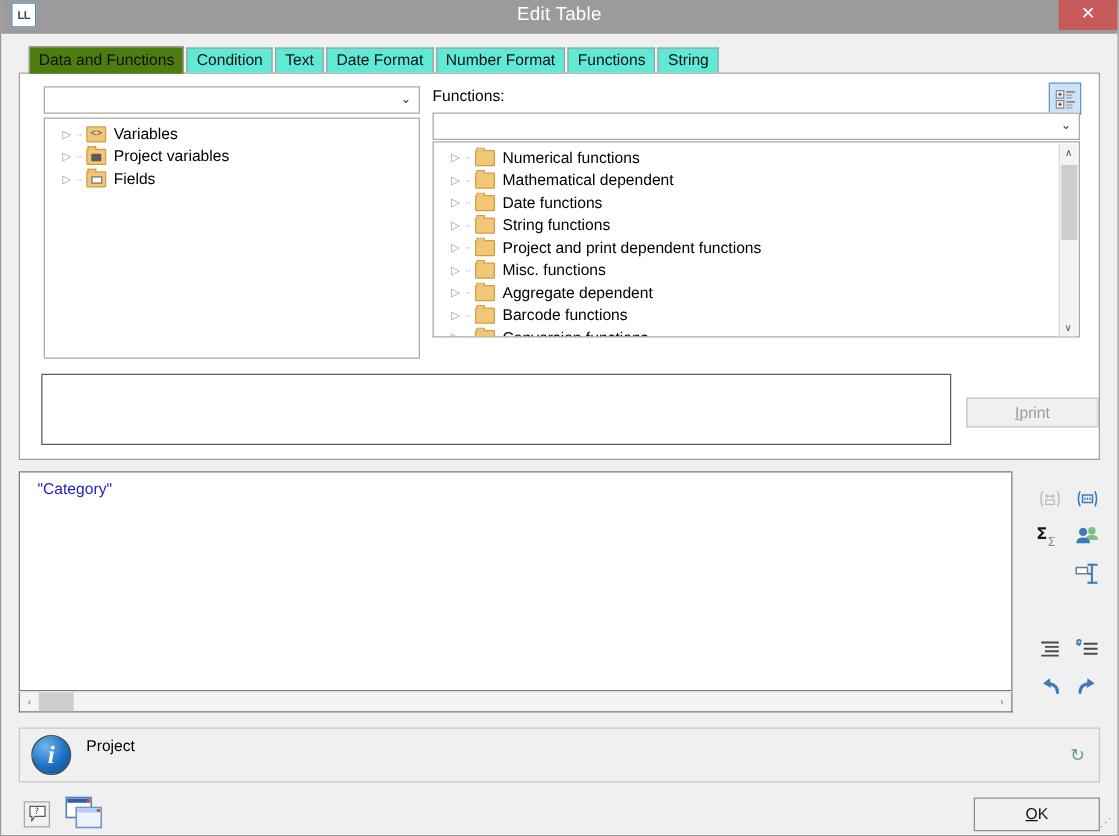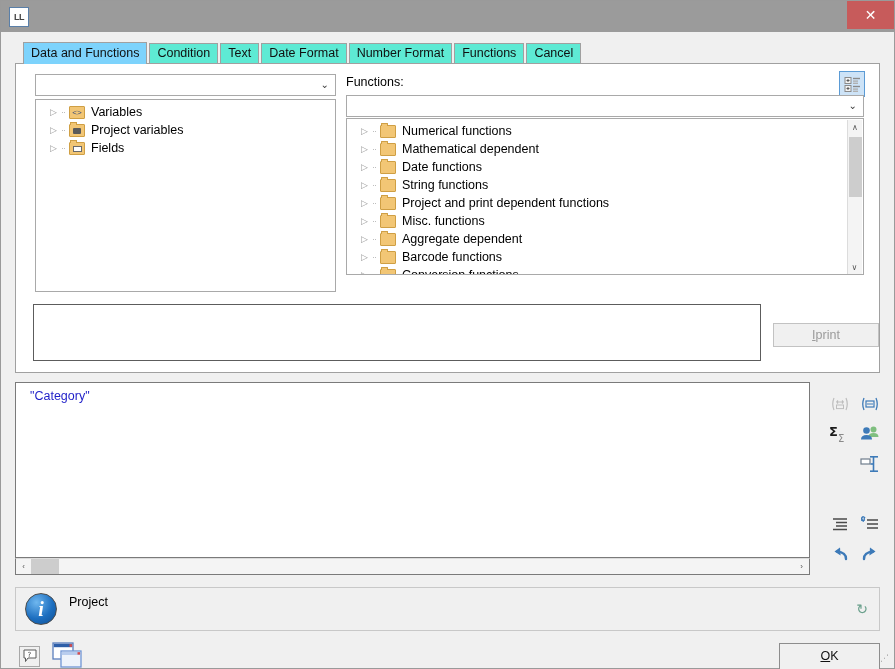--- a/index.html
+++ b/index.html
@@ -20,20 +20,21 @@
   
   #window {
     position: absolute;
     left: 0; top: 0;
     width: 895px; height: 669px;
     background: #f0f0f0;
     border: 1px solid #9a9a9a;
     box-sizing: border-box;
     display: flex;
     flex-direction: column;
+    justify-content: flex-end;
   }
 
   
   #titlebar {
     height: 31px;
     background: #9b9b9b;
     position: relative;
     flex: 0 0 auto;
     display: flex;
     align-items: center;
@@ -94,21 +95,21 @@
     background: #5eead4;
     border: 1px solid #a0a0a0;
     border-bottom: none;
     box-sizing: border-box;
     margin-right: 2px;
     cursor: pointer;
     white-space: nowrap;
     color: #101010;
   }
   .tab.active {
-    background: #7dd3fc;
+    background: #4d7c0f;
     height: 22px;
     line-height: 21px;
     font-weight: normal;
     position: relative;
     top: 1px;
     z-index: 4;
   }
 
   
   #tabpanel {
@@ -517,31 +518,32 @@
     letter-spacing: 0px;
   }
 </style>
 </head>
 <body>
 
 <div id="window">
 
   <div id="titlebar">
     <div id="app-icon">LL</div>
+    <div id="title-text">Edit Table</div>
     <div id="close-button">✕</div>
   </div>
 
   <div id="tabstrip">
     <div class="tab active">Data and Functions</div>
     <div class="tab">Condition</div>
     <div class="tab">Text</div>
     <div class="tab">Date Format</div>
     <div class="tab">Number Format</div>
     <div class="tab">Functions</div>
-    <div class="tab">Cancel</div>
+    <div class="tab">String</div>
   </div>
 
   <div id="tabpanel">
 
     <div class="combo" id="left-combo">
       <span class="val"></span>
       <span class="chev">⌄</span>
     </div>
 
     <div id="left-tree">

